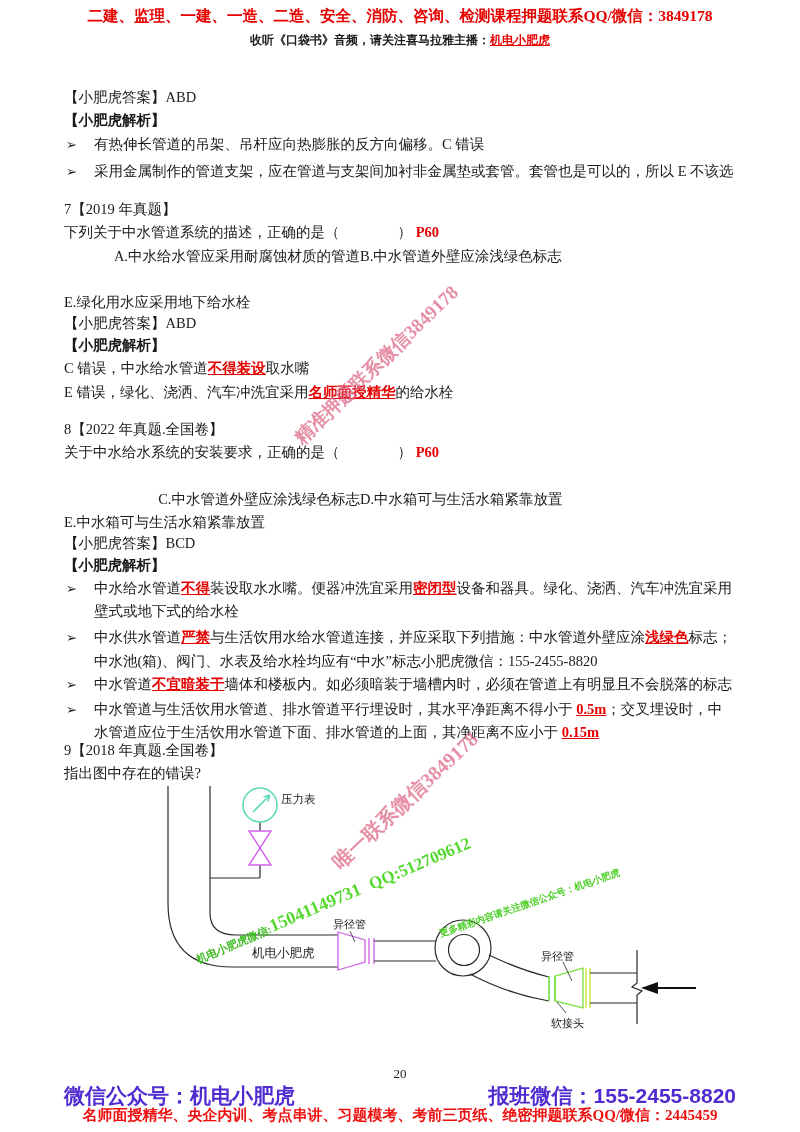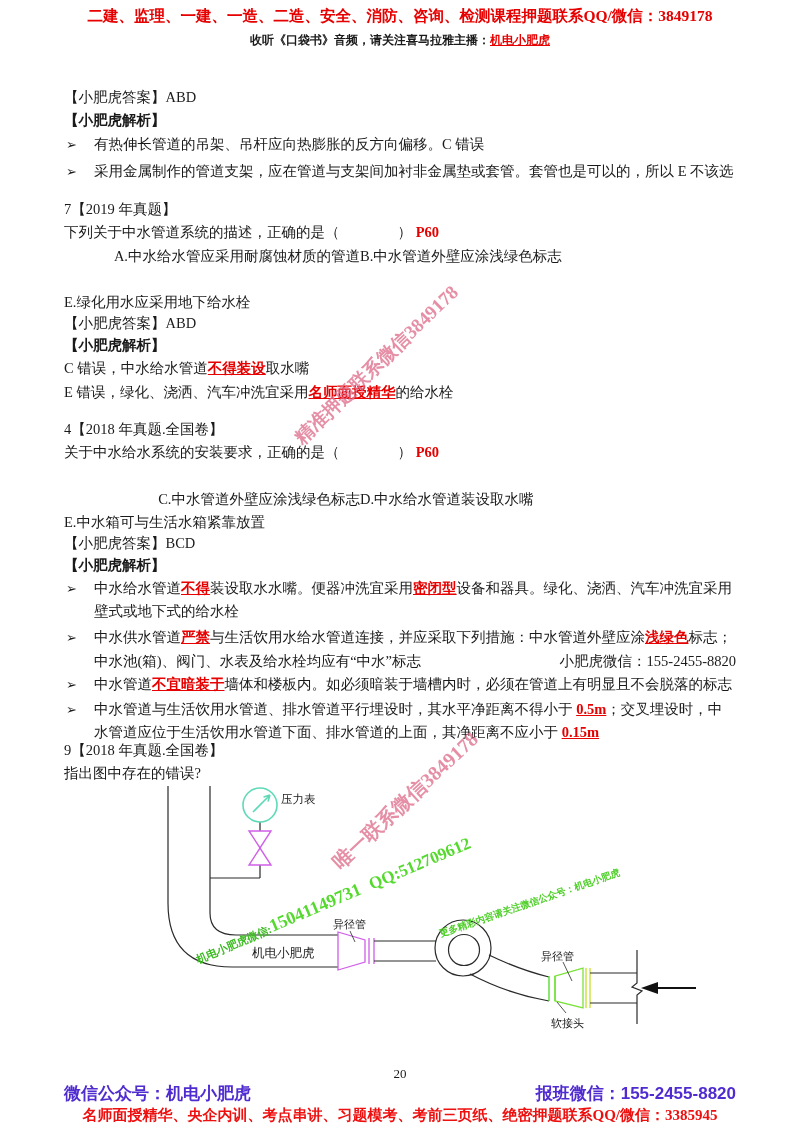--- a/index.html
+++ b/index.html
@@ -7,32 +7,32 @@
   #page{position:relative;width:800px;height:1132px;background:#ffffff;overflow:hidden;
         font-family:"Liberation Serif","DejaVu Serif",serif;color:#1a1a1a;}
   .ln{position:absolute;left:64px;width:672px;font-size:14.5px;line-height:23px;z-index:2;}
   .bullet{padding-left:30px;width:642px;}
   .bt{position:absolute;left:2px;top:0;font-size:13px;}
   .bold{font-weight:bold;}
   .rb{color:#e60000;font-weight:bold;text-decoration:underline;}
   .red{color:#e60000;font-weight:bold;}
   .optrow{display:flex;text-align:right;}
   .optrow .c1{width:296px;flex:0 0 296px;}
-  .flexline{display:flex;justify-content:space-between;}
+  .flexline{display:flex;}
   .hdr1{position:absolute;top:6px;left:0;width:800px;text-align:center;color:#e60000;
         font-weight:bold;font-size:15.5px;z-index:2;}
   .hdr2{position:absolute;top:32px;left:0;width:800px;text-align:center;font-size:12px;
         font-weight:bold;z-index:2;}
   .hdr2 .lnk{color:#e60000;text-decoration:underline;}
   .wm{position:absolute;white-space:nowrap;font-weight:bold;z-index:5;pointer-events:none;}
   .wm-pink{color:rgba(222,110,140,0.78);}
   #diagram-svg{position:absolute;left:100px;top:778px;z-index:1;}
   .pgnum{position:absolute;top:1066px;left:0;width:800px;text-align:center;font-size:13px;z-index:2;}
   .foot1{position:absolute;top:1082px;left:64px;width:672px;display:flex;justify-content:space-between;
-         color:#4f2bd0;font-weight:bold;font-size:17px;z-index:2;
+         color:#4f2bd0;font-weight:bold;font-size:21px;z-index:2;
          font-family:"Liberation Sans","DejaVu Sans",sans-serif;}
   .foot2{position:absolute;top:1106px;left:0;width:800px;text-align:center;color:#ee0f0f;
          font-weight:bold;font-size:15px;z-index:2;}
   svg text{font-family:"Liberation Serif","DejaVu Serif",serif;fill:#1a1a1a;}
 </style>
 </head>
 <body>
 
 <div id="page">
 
@@ -68,28 +68,28 @@
     <span>【小肥虎答案】</span><span>ABD</span>
   </div>
   <div class="ln bold" style="top:334px">【小肥虎解析】</div>
   <div class="ln" style="top:357px">
     <span>C 错误，中水给水管道</span><span class="rb">不得装设</span><span>取水嘴</span>
   </div>
   <div class="ln" style="top:381px">
     <span>E 错误，绿化、浇洒、汽车冲洗宜采用</span><span class="rb">名师面授精华</span><span>的给水栓</span>
   </div>
 
-  <div class="ln" style="top:418px">4【2018 年真题.全国卷】</div>
+  <div class="ln" style="top:418px">8【2022 年真题.全国卷】</div>
   <div class="ln" style="top:441px">
     <span>关于中水给水系统的安装要求，正确的是（　　　　）</span>
     <span class="red">P60</span>
   </div>
   <div class="ln optrow" style="top:488px">
     <span class="c1">C.中水管道外壁应涂浅绿色标志</span>
-    <span>D.中水给水管道装设取水嘴</span>
+    <span>D.中水箱可与生活水箱紧靠放置</span>
   </div>
   <div class="ln" style="top:511px">E.中水箱可与生活水箱紧靠放置</div>
   <div class="ln" style="top:532px">
     <span>【小肥虎答案】</span><span>BCD</span>
   </div>
   <div class="ln bold" style="top:554px">【小肥虎解析】</div>
   <div class="ln bullet" style="top:577px">
     <span class="bt">➢</span>
     <span>中水给水管道</span><span class="rb">不得</span><span>装设取水水嘴。便器冲洗宜采用</span><span class="rb">密闭型</span><span>设备和器具。绿化、浇洒、汽车冲洗宜采用壁式或地下式的给水栓</span>
   </div>
@@ -162,15 +162,15 @@
   <div class="wm" style="left:196px;top:948px;transform:rotate(-23deg);transform-origin:0 50%;">
     <span style="font-size:11px;color:#3dbb22;">机电小肥虎微信:</span><span style="font-size:18px;color:#55d92e;">15041149731</span><span style="font-size:17px;color:#55d92e;margin-left:10px;">QQ:512709612</span>
   </div>
   <div class="wm" style="left:440px;top:928px;font-size:9.5px;color:#4ecf28;transform:rotate(-19deg);transform-origin:0 50%;">更多精彩内容请关注微信公众号：机电小肥虎</div>
 
   <div class="pgnum">20</div>
   <div class="foot1">
     <span>微信公众号：机电小肥虎</span>
     <span>报班微信：155-2455-8820</span>
   </div>
-  <div class="foot2">名师面授精华、央企内训、考点串讲、习题模考、考前三页纸、绝密押题联系QQ/微信：3385945</div>
+  <div class="foot2">名师面授精华、央企内训、考点串讲、习题模考、考前三页纸、绝密押题联系QQ/微信：2445459</div>
 
 </div>
 
 </body></html>

